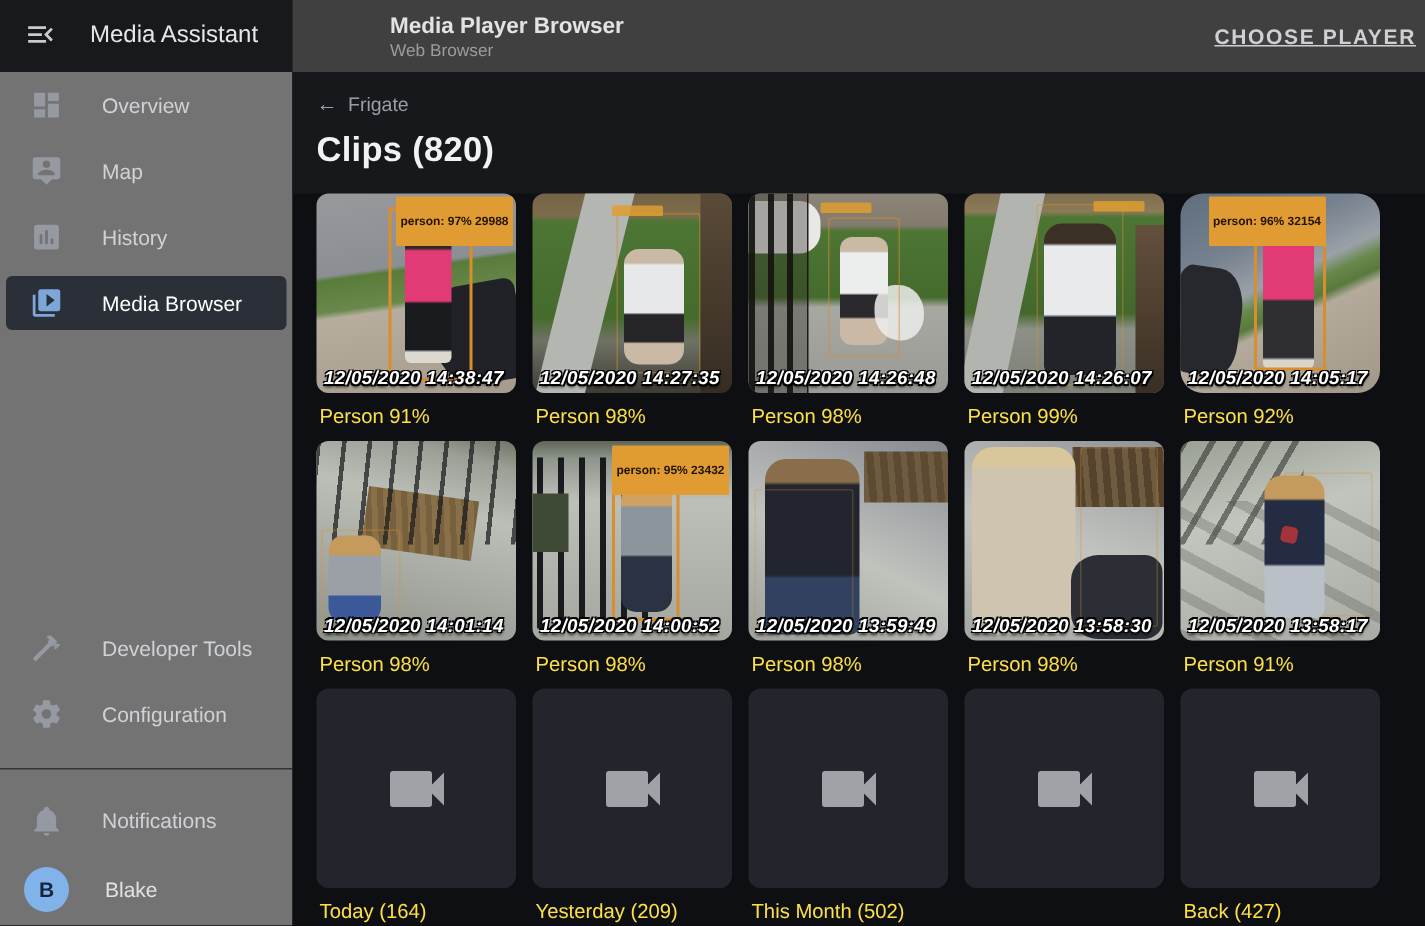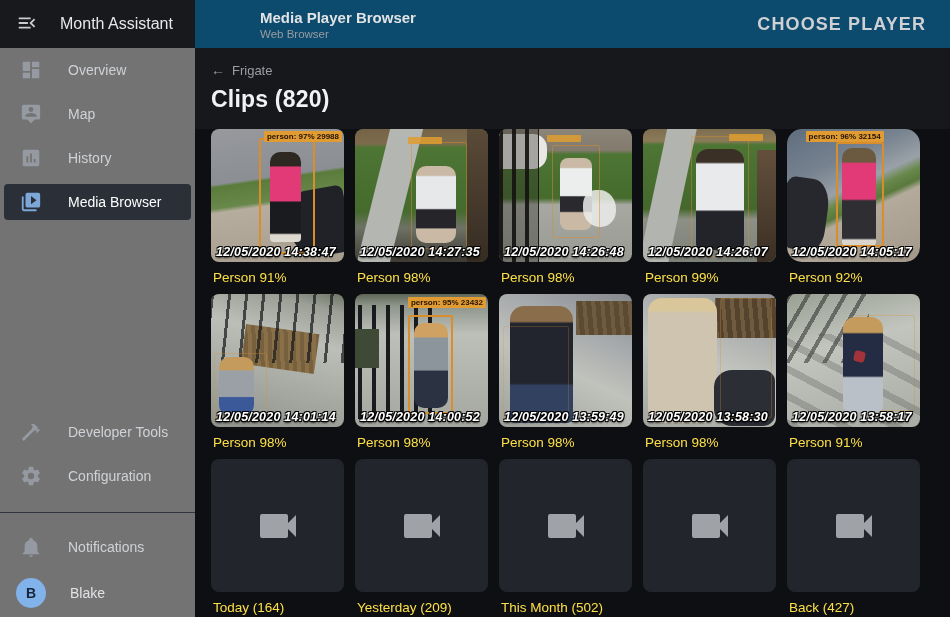--- a/index.html
+++ b/index.html
@@ -13,28 +13,29 @@
   .topbar { height: 48px; display: flex; align-items: stretch; }
   .topbar-left {
     width: 195px; flex: none; display: flex; align-items: center;
     padding-left: 16px; background: #17191d;
   }
   .menu-btn { background: none; border: none; padding: 0; cursor: pointer; display: flex; }
   .menu-btn svg { width: 22px; height: 22px; fill: #c9cbce; }
   .app-title { margin-left: 22px; font-size: 16px; color: #e6e7e9; }
   .topbar-main {
     flex: 1; display: flex; align-items: center;
-    background: #0c4a6e; padding-left: 65px; padding-right: 18px; justify-content: center;
+    background: #404040; padding-left: 65px;  justify-content: center;
   }
   .page-titles .t { font-size: 15px; font-weight: 600; color: #e2e3e5; line-height: 1.2; }
   .page-titles .sub { font-size: 11.5px; color: #9a9da1; margin-top: 1px; }
   .choose-player {
     margin-left: auto; background: none; border: none; cursor: pointer;
-    color: #ced0d3; font-size: 18px; font-weight: 700; letter-spacing: 1.1px;
+    color: #ced0d3; font-size: 14px; font-weight: 700; letter-spacing: 1.1px;
     font-family: inherit;
+    text-decoration: underline;
   }
 
   
   .shell { display: flex; height: 569px; }
 
   
   .sidebar {
     width: 195px; flex: none; background: #737373;
     display: flex; flex-direction: column; padding-top: 4px; gap: 8px;
   }
@@ -85,21 +86,21 @@
     position: absolute; left: 5px; bottom: 3px; color: #fff;
     font-weight: 700; font-style: italic; font-size: 12.5px; letter-spacing: .2px;
     white-space: nowrap;
     text-shadow: -1px -1px 0 #000, 1px -1px 0 #000, -1px 1px 0 #000, 1px 1px 0 #000, 0 2px 2px rgba(0,0,0,.8);
   }
   .bbox { position: absolute; border: 2px solid #d98e2b; border-radius: 2px; }
   .bbox.faint { border-width: 1px; }
   .minitag { position: absolute; width: 34px; height: 7px; background: rgba(223,157,48,.85); border-radius: 1px; }
   .plabel {
     position: absolute; background: #e09c32; color: #231303;
-    font-size: 8px; font-weight: 700; padding: 1px 3px; border-radius: 1px;
+    font-size: 8px; font-weight: 700; padding: 12px 3px; border-radius: 1px;
     white-space: nowrap; line-height: 1.15;
   }
 
   
   .s1 { background: linear-gradient(172deg,#97999d 0%,#8b8e92 37%,#5a7c3b 39%,#69884b 53%,#b6ad9f 56%,#a69c8e 100%); }
   .s1 .person { left: 44%; top: 17%; width: 24%; height: 68%; border-radius: 10px 10px 4px 4px;
     background: linear-gradient(180deg,#2e2822 0%,#2e2822 15%,#e23a76 17%,#e23a76 54%,#1a1b1e 56%,#1a1b1e 90%,#ddd8d0 92%); }
   .s1 .prop { right: -3%; bottom: 5%; width: 44%; height: 50%; background: #202227; border-radius: 35% 12% 8% 45%; transform: rotate(-10deg); }
   .s1 .bbox { left: 36%; top: 7%; width: 42%; height: 87%; }
   .s1 .plabel { right: 2px; top: 2px; }
@@ -193,21 +194,21 @@
 
 <header class="topbar">
   <div class="topbar-left">
     <button class="menu-btn">
       <span>
         <svg viewBox="0 0 24 24" width="22" height="22" fill="#c9cbce">
             <path d="M21,15.61L19.59,17L14.58,12L19.59,7L21,8.39L17.44,12L21,15.61M3,6H16V8H3V6M3,13V11H13V13H3M3,18V16H16V18H3Z"></path>
           </svg>
       </span>
     </button>
-    <span class="app-title">Month Assistant</span>
+    <span class="app-title">Media Assistant</span>
   </div>
   <div class="topbar-main">
     <div class="page-titles">
       <div class="t">Media Player Browser</div>
       <div class="sub">Web Browser</div>
     </div>
     <button class="choose-player">CHOOSE PLAYER</button>
   </div>
 </header>
 

